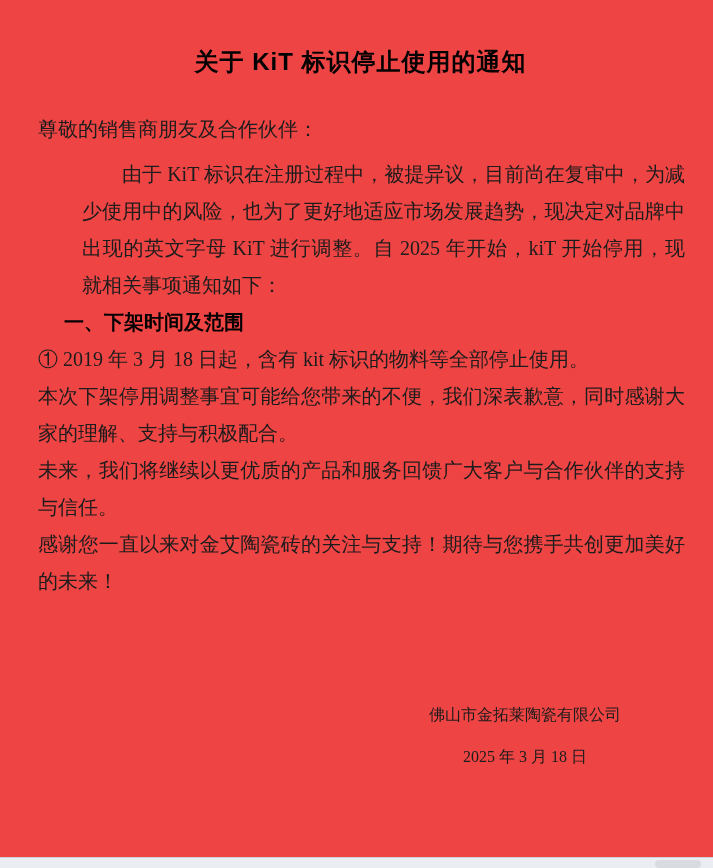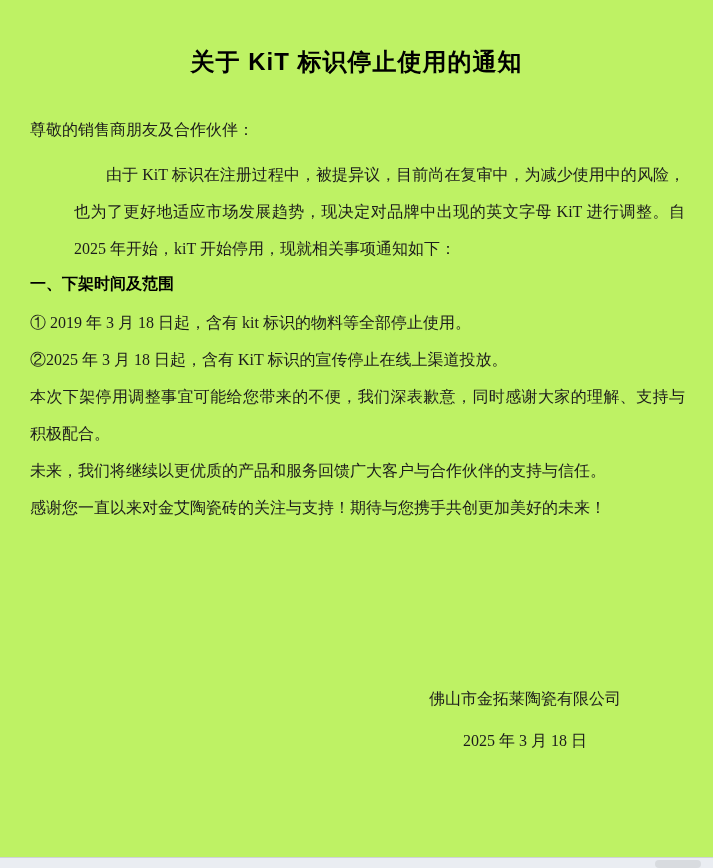--- a/index.html
+++ b/index.html
@@ -17,59 +17,61 @@
   }
   .top-edge {
     position: absolute;
     top: 0; left: 0; right: 0;
     height: 3px;
     background: #f2f3f5;
   }
   .doc {
     position: absolute;
     top: 0; left: 0; right: 0; bottom: 11px;
-    background: #bef264;
+    background: #ef4444;
+    padding-left: 8px;
   }
   h1.doc-title {
     margin: 45px 30px 0 30px;
     text-align: center;
     font-family: "Liberation Sans", "DejaVu Sans", sans-serif;
     font-weight: bold;
     font-size: 24px;
     line-height: 34px;
     color: #000000;
     letter-spacing: 1px;
   }
   .content {
     margin: 32px 28px 0 30px;
-    font-size: 16px;
+    font-size: 20px;
     line-height: 37px;
     text-align: justify;
   }
   .content p {
     margin: 0;
   }
   p.greeting {
     text-align: left;
   }
   p.intro {
     margin-top: 8px;
     text-indent: 2em;
     margin-left: 44px;
   }
   p.section-heading {
-    font-family: Liberation Mono, monospace;
+    font-family: Liberation Serif, serif;
     font-weight: bold;
     color: #000000;
     text-align: left;
+    margin-left: 26px;
   }
   .signature {
     position: absolute;
     left: 360px;
-    top: 678px;
+    top: 694px;
     width: 330px;
     text-align: center;
     font-size: 16px;
     line-height: 42px;
   }
   .signature p {
     margin: 0;
   }
   .hscrollbar {
     position: absolute;
@@ -101,21 +103,20 @@
   <div class="content">
 
     <p class="greeting">尊敬的销售商朋友及合作伙伴：</p>
 
     <p class="intro">由于 KiT 标识在注册过程中，被提异议，目前尚在复审中，为减少使用中的风险，也为了更好地适应市场发展趋势，现决定对品牌中出现的英文字母 KiT 进行调整。自 2025 年开始，kiT 开始停用，现就相关事项通知如下：</p>
 
     <p class="section-heading">一、下架时间及范围</p>
 
     <p>① 2019 年 3 月 18 日起，含有 kit 标识的物料等全部停止使用。</p>
 
-    <p>②2025 年 3 月 18 日起，含有 KiT 标识的宣传停止在线上渠道投放。</p>
 
 
 
     <p>本次下架停用调整事宜可能给您带来的不便，我们深表歉意，同时感谢大家的理解、支持与积极配合。</p>
 
     <p>未来，我们将继续以更优质的产品和服务回馈广大客户与合作伙伴的支持与信任。</p>
 
     <p>感谢您一直以来对金艾陶瓷砖的关注与支持！期待与您携手共创更加美好的未来！</p>
 
   </div>

